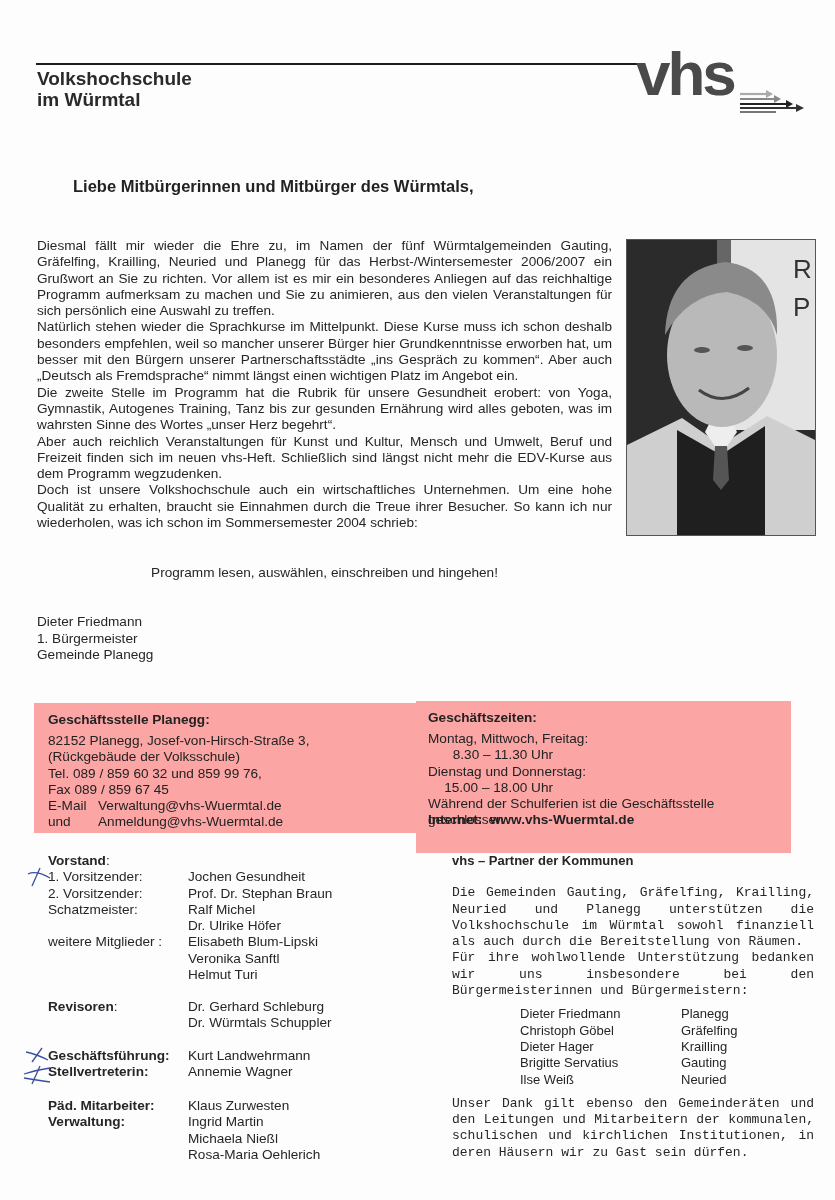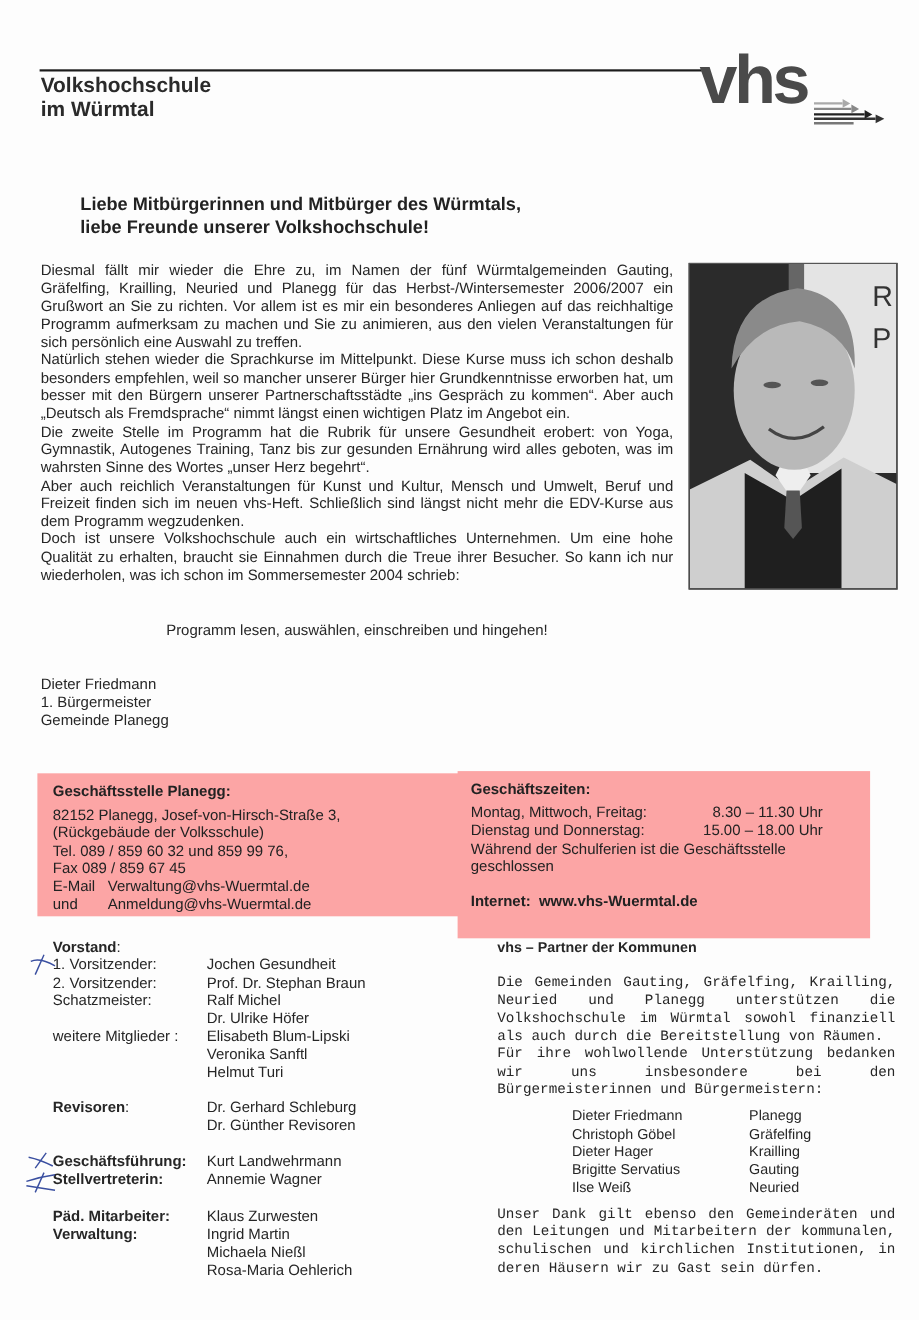--- a/index.html
+++ b/index.html
@@ -21,21 +21,21 @@
   .photo { left: 626px; top: 239px; width: 188px; height: 295px; border: 1px solid #555; background: #333; overflow: hidden; }
   .signature { left: 37px; top: 614px; font-size: 13.6px; line-height: 16.5px; color: #262626; }
   .box { background: #fca5a5; }
   .box-left { left: 34px; top: 703px; width: 386px; height: 130px; }
   .box-right { left: 416px; top: 701px; width: 375px; height: 152px; }
   .box-title { font-weight: bold; font-size: 13.6px; }
   .box-left .box-title { position: absolute; left: 14px; top: 9px; }
   .box-left .box-body { position: absolute; left: 14px; top: 30px; font-size: 13.6px; line-height: 16.3px; }
   .box-right .box-title { position: absolute; left: 12px; top: 9px; }
   .box-right .box-body { position: absolute; left: 12px; top: 30px; width: 355px; font-size: 13.6px; line-height: 16.3px; }
-  .hours-row { display: flex; }
+  .hours-row { display: flex; flex-direction: column; }
   .hours-day { width: 195px; }
   .hours-time { width: 125px; text-align: right; }
   .email-row { display: flex; }
   .email-label { width: 50px; }
   .internet { position: absolute; left: 12px; top: 111px; font-weight: bold; font-size: 13.6px; }
   .staff { left: 48px; font-size: 13.6px; line-height: 16.3px; color: #262626; }
   .staff-row { display: flex; }
   .staff-role { width: 140px; }
   .staff-name { }
   .b { font-weight: bold; }
@@ -67,21 +67,20 @@
     </g>
     <polygon points="26,0 33,4 26,8" fill="#aaa"></polygon>
     <polygon points="34,5 41,9 34,13" fill="#888"></polygon>
     <polygon points="46,10 53,14 46,18" fill="#222"></polygon>
     <polygon points="56,14 64,18 56,22" fill="#333"></polygon>
   </svg>
 </div>
 
 <div class="abs greeting">
   <div>Liebe Mitbürgerinnen und Mitbürger des Würmtals,</div>
-  <div>liebe Freunde unserer Volkshochschule!</div>
 </div>
 
 <div class="abs letter">
   <p>Diesmal fällt mir wieder die Ehre zu, im Namen der fünf Würmtalgemeinden Gauting, Gräfelfing, Krailling, Neuried und Planegg für das Herbst-/Wintersemester 2006/2007 ein Grußwort an Sie zu richten. Vor allem ist es mir ein besonderes Anliegen auf das reichhaltige Programm aufmerksam zu machen und Sie zu animieren, aus den vielen Veranstaltungen für sich persönlich eine Auswahl zu treffen.</p>
   <p>Natürlich stehen wieder die Sprachkurse im Mittelpunkt. Diese Kurse muss ich schon deshalb besonders empfehlen, weil so mancher unserer Bürger hier Grundkenntnisse erworben hat, um besser mit den Bürgern unserer Partnerschaftsstädte „ins Gespräch zu kommen“. Aber auch „Deutsch als Fremdsprache“ nimmt längst einen wichtigen Platz im Angebot ein.</p>
   <p>Die zweite Stelle im Programm hat die Rubrik für unsere Gesundheit erobert: von Yoga, Gymnastik, Autogenes Training, Tanz bis zur gesunden Ernährung wird alles geboten, was im wahrsten Sinne des Wortes „unser Herz begehrt“.</p>
   <p>Aber auch reichlich Veranstaltungen für Kunst und Kultur, Mensch und Umwelt, Beruf und Freizeit finden sich im neuen vhs-Heft. Schließlich sind längst nicht mehr die EDV-Kurse aus dem Programm wegzudenken.</p>
   <p>Doch ist unsere Volkshochschule auch ein wirtschaftliches Unternehmen. Um eine hohe Qualität zu erhalten, braucht sie Einnahmen durch die Treue ihrer Besucher. So kann ich nur wiederholen, was ich schon im Sommersemester 2004 schrieb:</p>
 </div>
 <div class="abs motto">Programm lesen, auswählen, einschreiben und hingehen!</div>
@@ -180,21 +179,21 @@
     </div>
 </div>
 
 <div class="abs staff" style="top:999px">
   <div class="staff-row">
     <span class="staff-role"><span class="b">Revisoren</span>:</span>
     <span class="staff-name">Dr. Gerhard Schleburg</span>
   </div>
   <div class="staff-row">
     <span class="staff-role"></span>
-    <span class="staff-name">Dr. Günther Revisoren</span>
+    <span class="staff-name">Dr. Würmtals Schuppler</span>
   </div>
 </div>
 
 <div class="abs staff" style="top:1048px">
   <div class="staff-row">
       <span class="staff-role b">Geschäftsführung:</span>
       <span class="staff-name">Kurt Landwehrmann</span>
     </div>
   <div class="staff-row">
       <span class="staff-role b">Stellvertreterin:</span>

